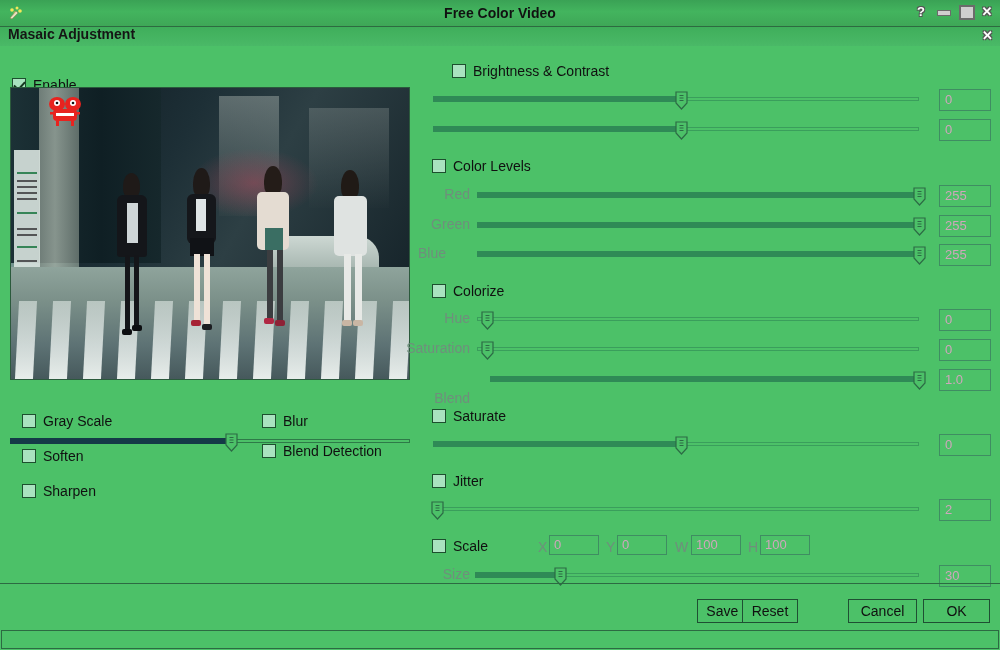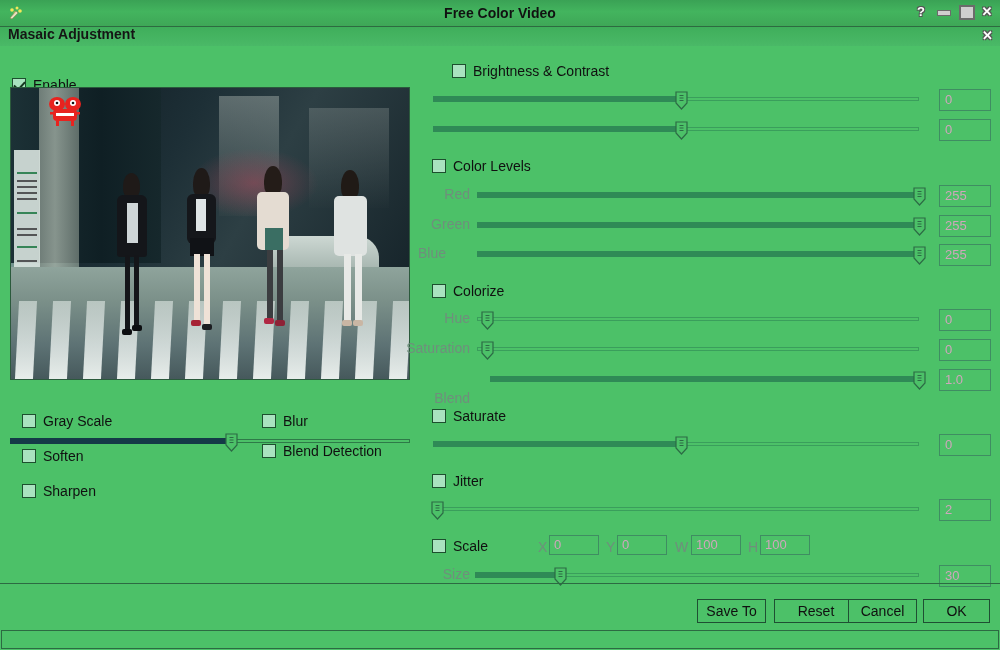--- a/index.html
+++ b/index.html
@@ -573,19 +573,19 @@
           <path d="M1 1 H12 V12 L6.5 18 L1 12 Z" fill="#4cc168" stroke="#2c6b45" stroke-width="1.2"></path>
           <rect x="4.5" y="4" width="4" height="1" fill="#2c6b45"></rect>
           <rect x="4.5" y="6.5" width="4" height="1" fill="#2c6b45"></rect>
           <rect x="4.5" y="9" width="4" height="1" fill="#2c6b45"></rect>
         </svg>
     </span>
   </div>
   <div class="vbox" style="left:939px;top:519px">30</div>
 
   <div class="btn" style="left:697px;top:553px;width:69px">Save To</div>
-  <div class="btn" style="left:774px;top:553px;width:84px">Reset</div>
+  <div class="btn" style="left:742px;top:553px;width:56px">Reset</div>
   <div class="btn" style="left:848px;top:553px;width:69px">Cancel</div>
   <div class="btn" style="left:923px;top:553px;width:67px">OK</div>
 </div>
 
 <div class="footer-line"></div>
 <div class="statusbar"></div>
 
 </body></html>

